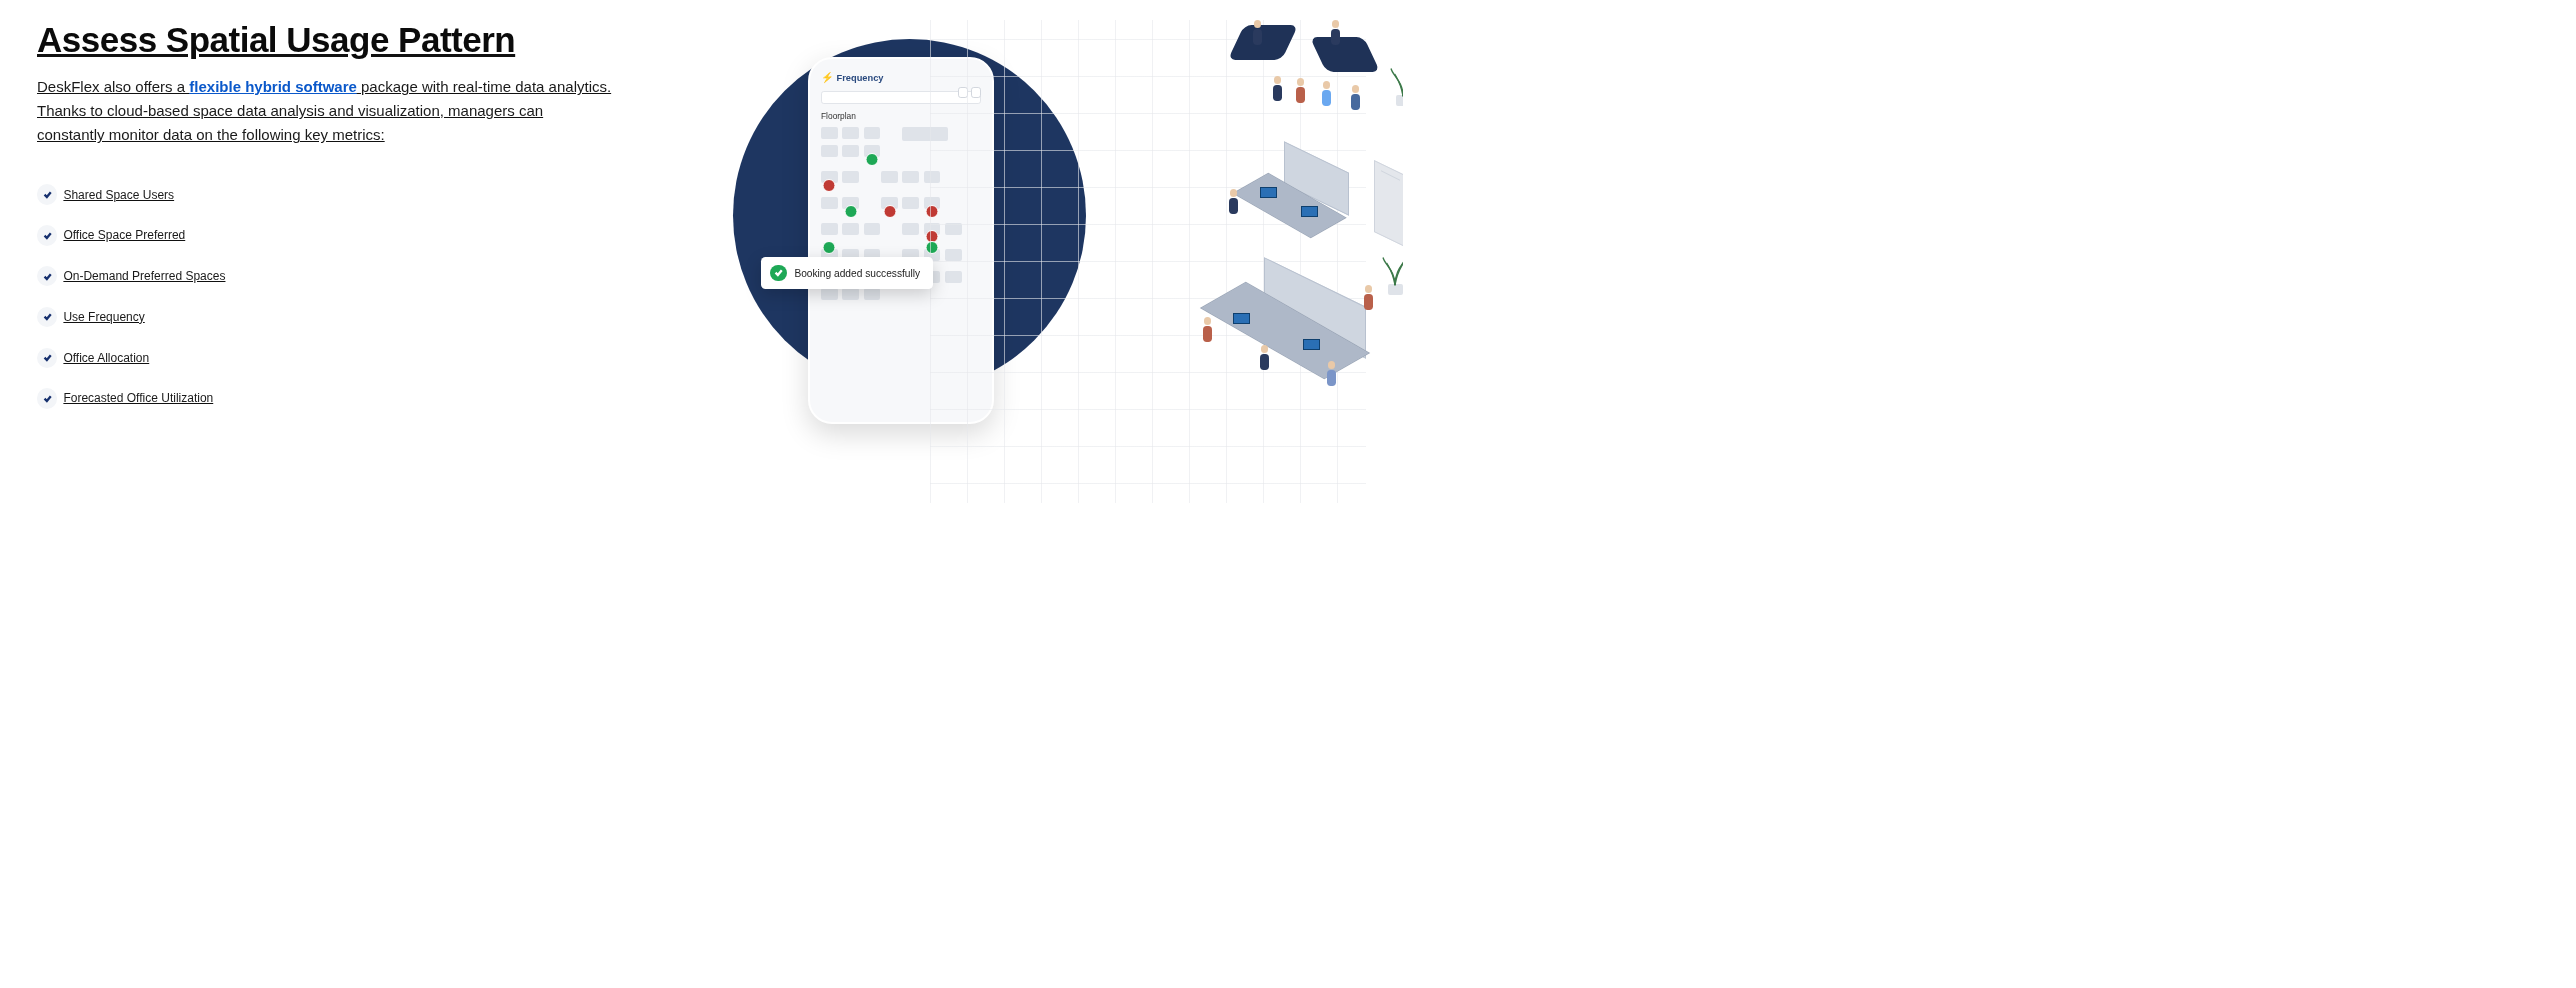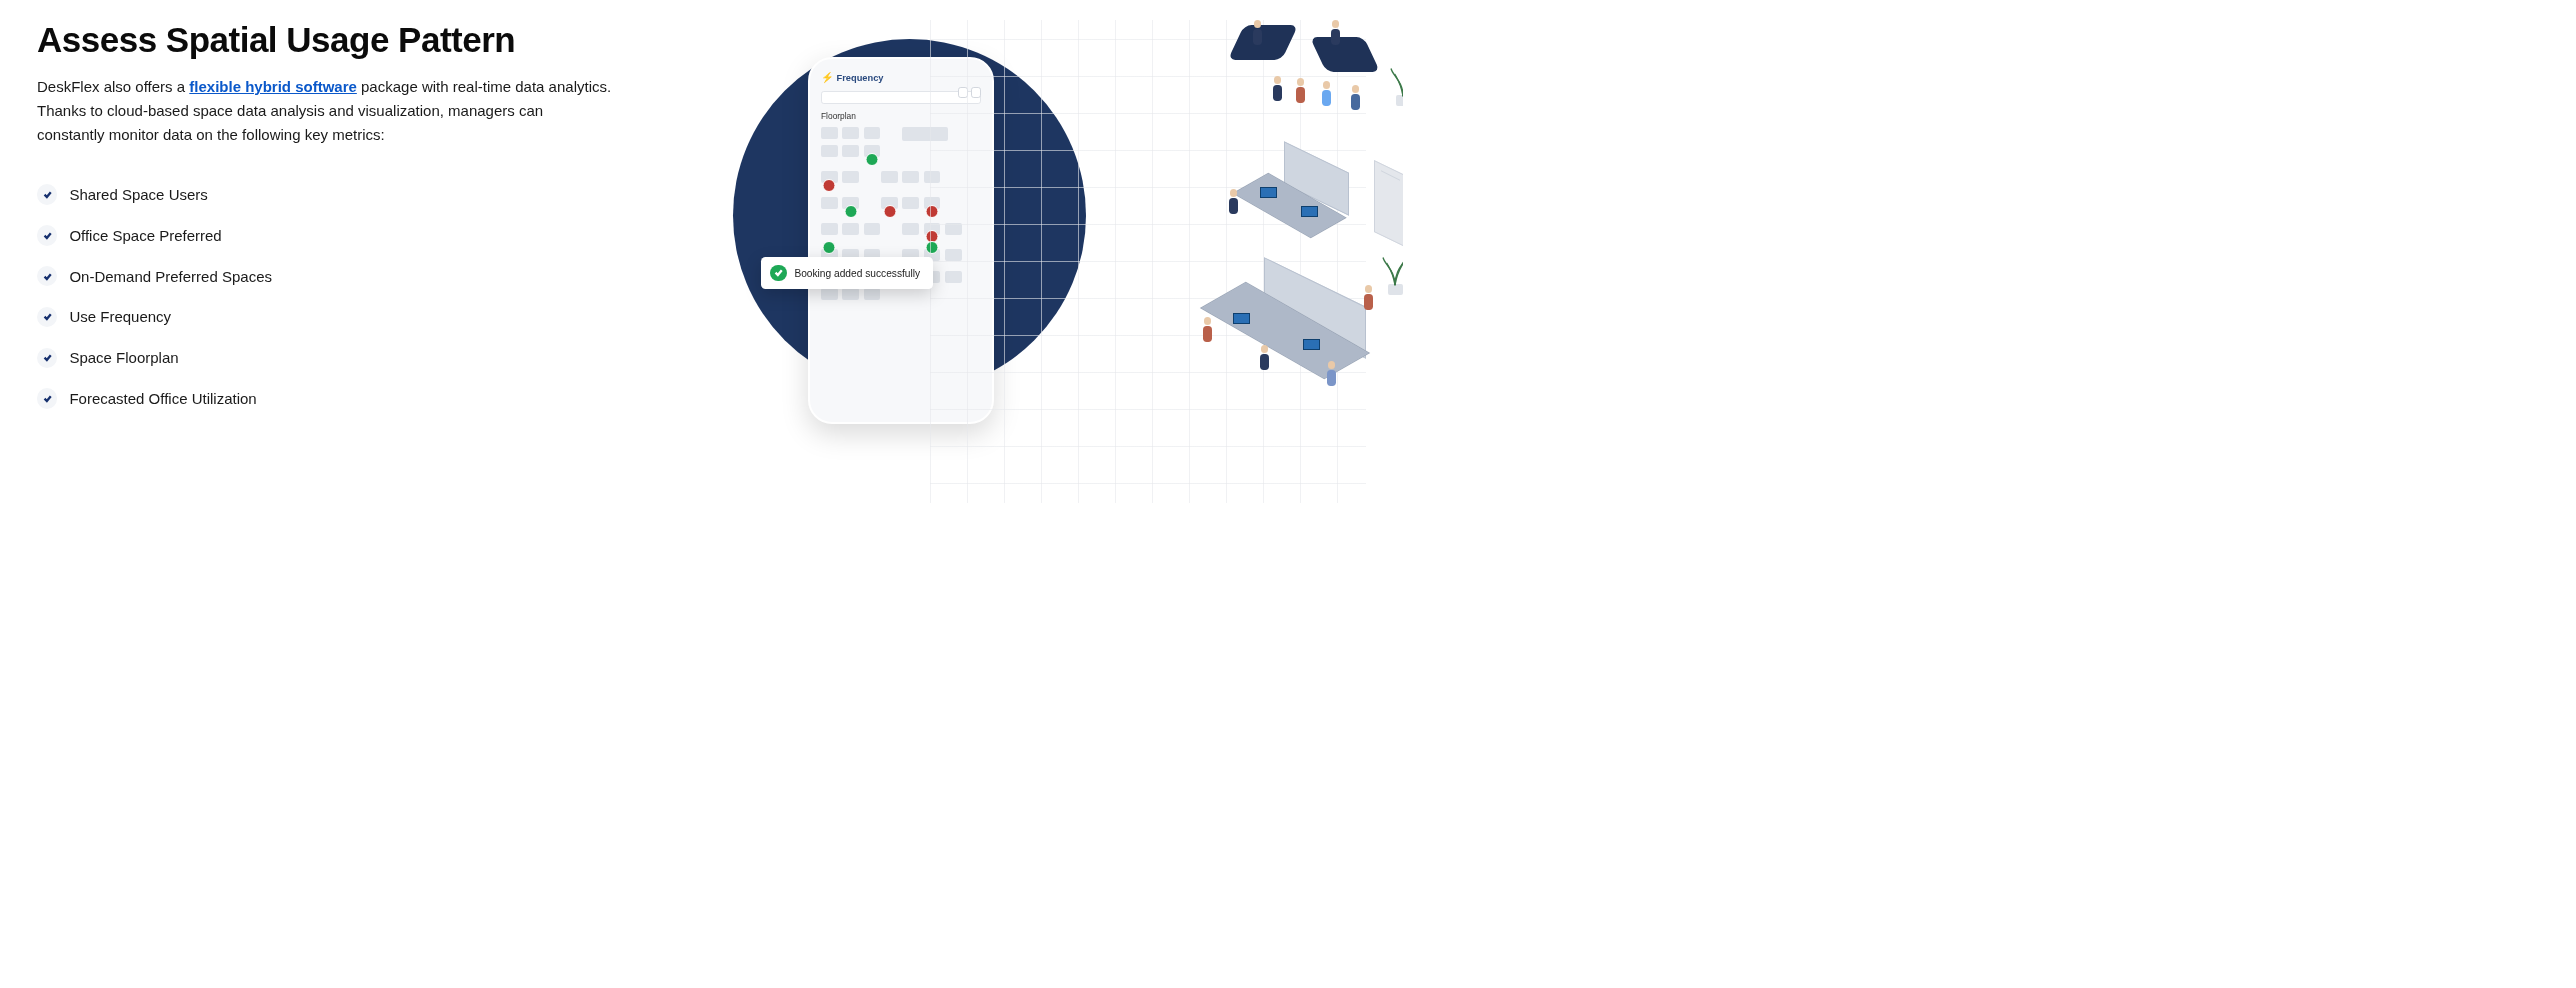--- a/index.html
+++ b/index.html
@@ -8,20 +8,21 @@
     background: #fff;
     color: #111;
     width: 1403px;
     height: 538px;
     overflow: hidden;
   }
   .wrap {
     display: flex;
     padding: 20.4px 37px 0 37px;
     gap: 37px;
+    text-decoration: underline;
   }
   .left {
     flex: 0 0 650px;
   }
   h1 {
     font-size: 35px;
     font-weight: 700;
     letter-spacing: -0.5px;
     margin-bottom: 15px;
     color: #0b0b0b;
@@ -38,23 +39,23 @@
     font-weight: 700;
     text-decoration: underline;
   }
   ul.metrics {
     list-style: none;
     padding: 0;
   }
   ul.metrics li {
     display: flex;
     align-items: center;
-    gap: 12px;
+    gap: 6px;
     margin-bottom: 20.4px;
-    font-size: 15px;
+    font-size: 12px;
     color: #1a1a1a;
   }
   .chk {
     width: 20.4px; height: 20.4px;
     border-radius: 50%;
     background: #f3f5f8;
     display: flex; align-items: center; justify-content: center;
     flex-shrink: 0;
   }
   .chk svg { width: 9.3px; height: 9.3px; stroke: #16306e; stroke-width: 3; fill: none; }
@@ -220,21 +221,21 @@
             </svg>
           </span>
         <span>Use Frequency</span>
       </li>
       <li>
         <span class="chk">
             <svg viewBox="0 0 12 12">
               <polyline points="2,6 5,9 10,3"></polyline>
             </svg>
           </span>
-        <span>Space Floorplan</span>
+        <span>Office Allocation</span>
       </li>
       <li>
         <span class="chk">
             <svg viewBox="0 0 12 12">
               <polyline points="2,6 5,9 10,3"></polyline>
             </svg>
           </span>
         <span>Forecasted Office Utilization</span>
       </li>
     </ul>

